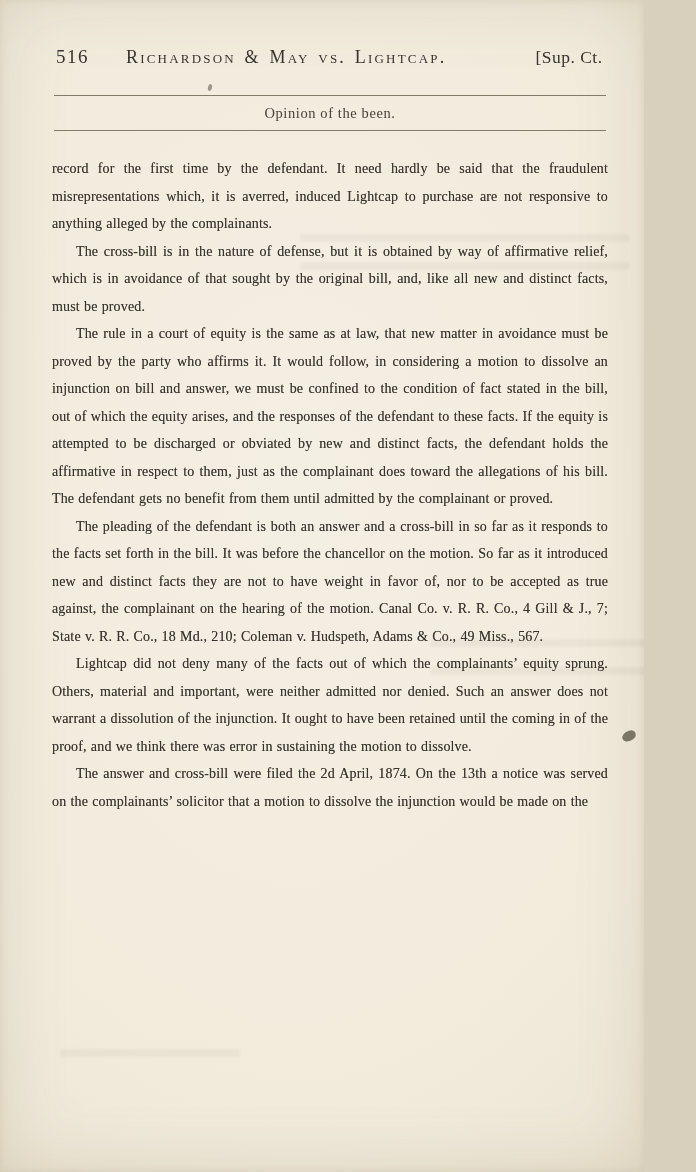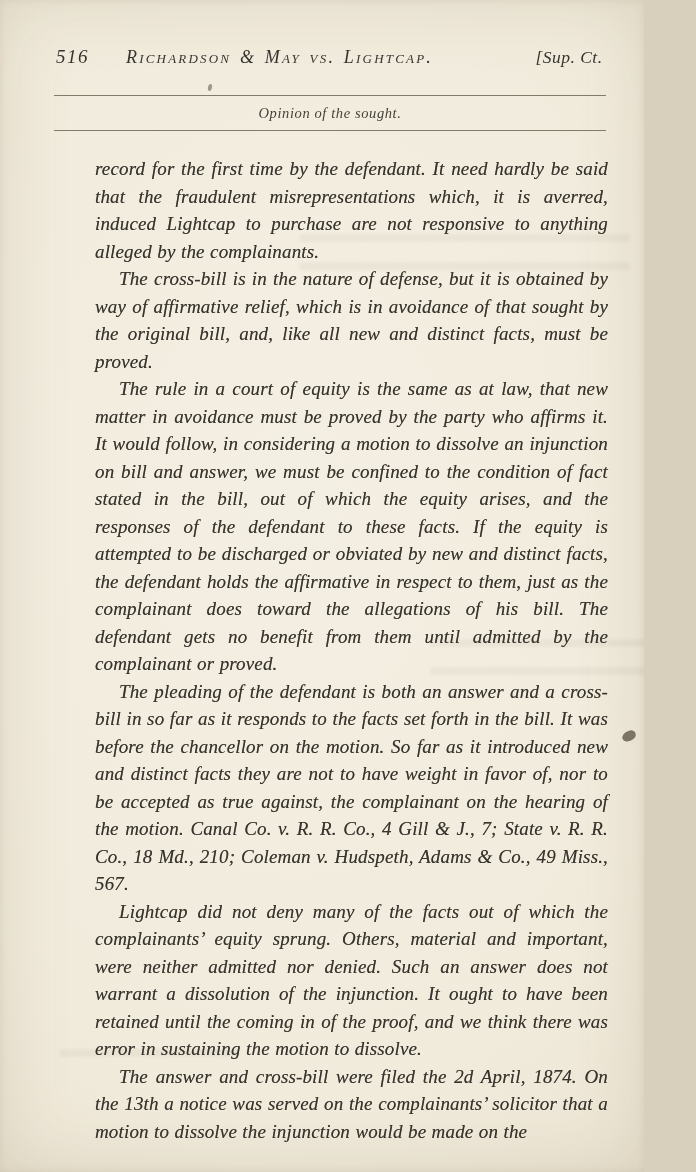--- a/index.html
+++ b/index.html
@@ -14,21 +14,20 @@
     box-sizing: border-box;
     padding: 46px 36px 0 52px;
     background:
       radial-gradient(ellipse 130% 105% at 46% 42%,
         #f4efe3 0%, #f1ebdc 50%, #e9e1cf 80%, #ddd2ba 97%, #d3c7ab 100%);
     box-shadow: inset 0 0 70px rgba(120, 100, 60, 0.16),
                 inset 0 0 8px rgba(110, 92, 55, 0.10);
     color: #37342d;
     font-family: "Liberation Serif", "DejaVu Serif", serif;
     overflow: hidden;
-    font-style: italic;
   }
 
   
   .running-head {
     display: flex;
     align-items: baseline;
     padding: 0 4px;
   }
   .page-number {
     font-size: 19px;
@@ -64,27 +63,26 @@
     text-align: center;
     font-size: 14.5px;
     letter-spacing: 0.6px;
     color: #454238;
     padding: 9px 0 8px 0;
   }
 
   
   .body-text {
     margin-top: 24px;
-    font-size: 19px;
+    font-size: 14px;
     line-height: 27.5px;
     text-align: justify;
     letter-spacing: 0.15px;
     word-spacing: 0.5px;
     text-shadow: 0 0 0.5px rgba(55, 50, 40, 0.55);
-    margin-left: 43px;
   }
   .body-text p {
     margin: 0;
     text-indent: 24px;
   }
   .body-text p.no-indent {
     text-indent: 0;
   }
 
   
@@ -130,21 +128,21 @@
 
 <div class="page">
 
   <header class="running-head">
     <span class="page-number">516</span>
     <span class="case-title">Richardson &amp; May vs. Lightcap.</span>
     <span class="citation">[Sup. Ct.</span>
   </header>
 
   <div class="rule rule-top"></div>
-  <div class="section-label">Opinion of the sought.</div>
+  <div class="section-label">Opinion of the been.</div>
   <div class="rule rule-bottom"></div>
 
   <main class="body-text">
     <p class="no-indent">record for the first time by the defendant. It need hardly be said that the fraudulent misrepresentations which, it is averred, induced Lightcap to purchase are not responsive to anything alleged by the complainants.</p>
     <p>The cross-bill is in the nature of defense, but it is obtained by way of affirmative relief, which is in avoidance of that sought by the original bill, and, like all new and distinct facts, must be proved.</p>
     <p>The rule in a court of equity is the same as at law, that new matter in avoidance must be proved by the party who affirms it. It would follow, in considering a motion to dissolve an injunction on bill and answer, we must be confined to the condition of fact stated in the bill, out of which the equity arises, and the responses of the defendant to these facts. If the equity is attempted to be discharged or obviated by new and distinct facts, the defendant holds the affirmative in respect to them, just as the complainant does toward the allegations of his bill. The defendant gets no benefit from them until admitted by the complainant or proved.</p>
     <p>The pleading of the defendant is both an answer and a cross-bill in so far as it responds to the facts set forth in the bill. It was before the chancellor on the motion. So far as it introduced new and distinct facts they are not to have weight in favor of, nor to be accepted as true against, the complainant on the hearing of the motion. Canal Co. v. R. R. Co., 4 Gill &amp; J., 7; State v. R. R. Co., 18 Md., 210; Coleman v. Hudspeth, Adams &amp; Co., 49 Miss., 567.</p>
     <p>Lightcap did not deny many of the facts out of which the complainants’ equity sprung. Others, material and important, were neither admitted nor denied. Such an answer does not warrant a dissolution of the injunction. It ought to have been retained until the coming in of the proof, and we think there was error in sustaining the motion to dissolve.</p>
     <p>The answer and cross-bill were filed the 2d April, 1874. On the 13th a notice was served on the complainants’ solicitor that a motion to dissolve the injunction would be made on the</p>
   </main>

